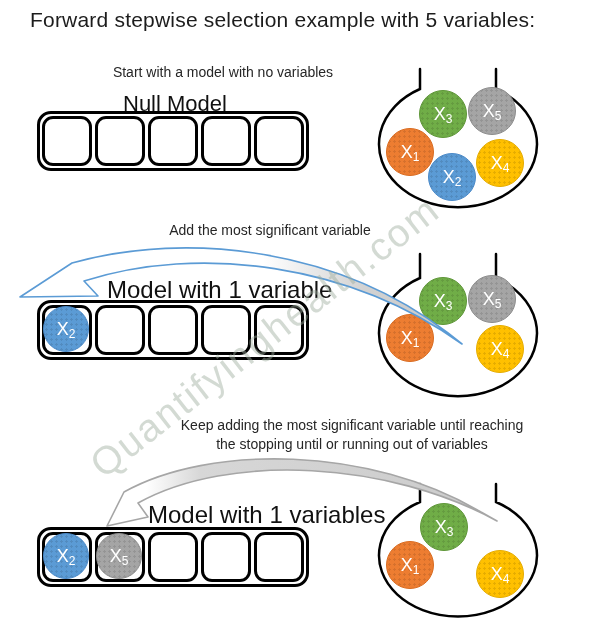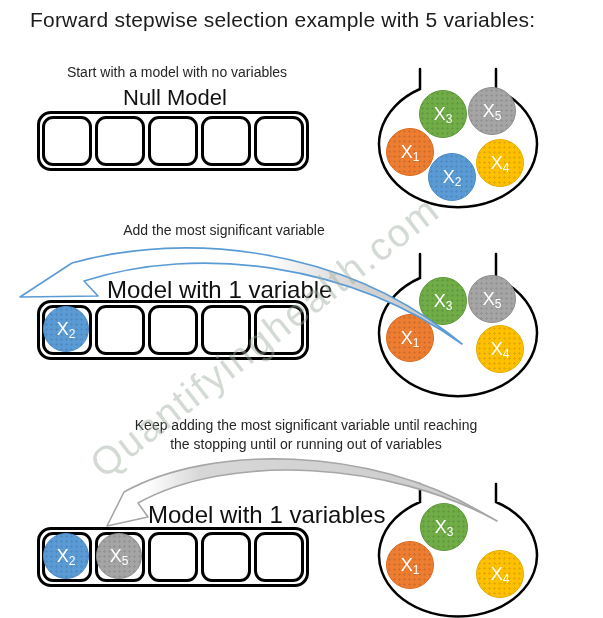--- a/index.html
+++ b/index.html
@@ -7,21 +7,21 @@
     position:relative; width:603px; height:618px; overflow:hidden;
     background:#ffffff;
     font-family:"Liberation Sans", sans-serif;
   }
   .title {
     position:absolute; left:30px; top:8px;
     font-size:21px; color:#1c1c1c; white-space:nowrap; letter-spacing:0.2px;
   }
   .caption {
     position:absolute; transform:translateX(-50%);
-    font-size:14px; color:#262626; white-space:nowrap; text-align:center;
+    font-size:14px; color:#262626; white-space:nowrap; text-align:center;margin-left:46px;
   }
   .caption .cap-line { line-height:19px; }
   .heading {
     position:absolute; font-size:24px; color:#111111; white-space:nowrap;
   }
   
   .model-row {
     position:absolute; display:flex; gap:3px; padding:2px;
     border:3px solid #000; border-radius:14px; background:#fff;
   }
@@ -67,21 +67,21 @@
 
   <svg id="bags" class="layer" width="603" height="618" viewBox="0 0 603 618">
     <path d="M 420 69 L 420 89 A 79 63 0 1 0 496 89 L 496 69" fill="none" stroke="#000" stroke-width="2.5" stroke-linecap="round"></path>
     <path d="M 420 254 L 420 278 A 79 63 0 1 0 496 278 L 496 254" fill="none" stroke="#000" stroke-width="2.5" stroke-linecap="round"></path>
     <path d="M 420 484 L 420 502 A 79 61 0 1 0 496 502 L 496 484" fill="none" stroke="#000" stroke-width="2.5" stroke-linecap="round"></path>
   </svg>
 
   <div class="title">Forward stepwise selection example with 5 variables:</div>
 
   <div class="caption" style="left:177px; top:64px;">Start with a model with no variables</div>
-  <div class="heading" style="left:123px; top:85px; font-size:22px;">Null Model</div>
+  <div class="heading" style="left:123px; top:91px; font-size:22px;">Null Model</div>
 
   <div class="model-row" style="left:37px; top:111px;">
     <div class="slot"></div>
     <div class="slot"></div>
     <div class="slot"></div>
     <div class="slot"></div>
     <div class="slot"></div>
   </div>
 
   <div class="var-circle vc-x3" style="left:419px; top:90px;">

